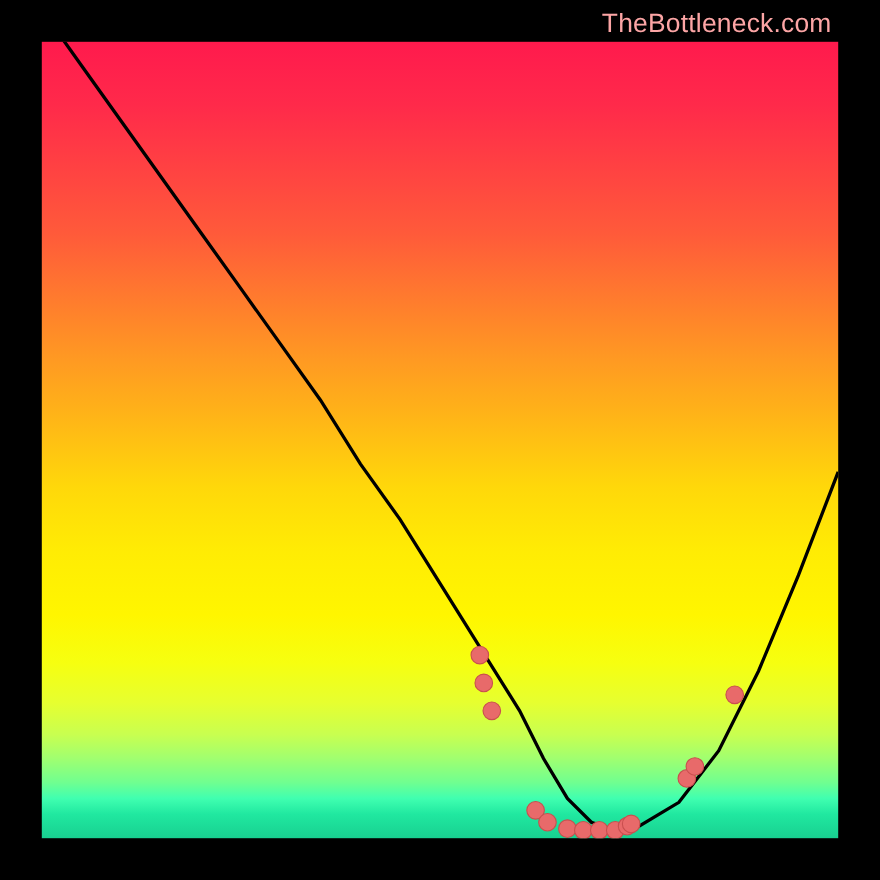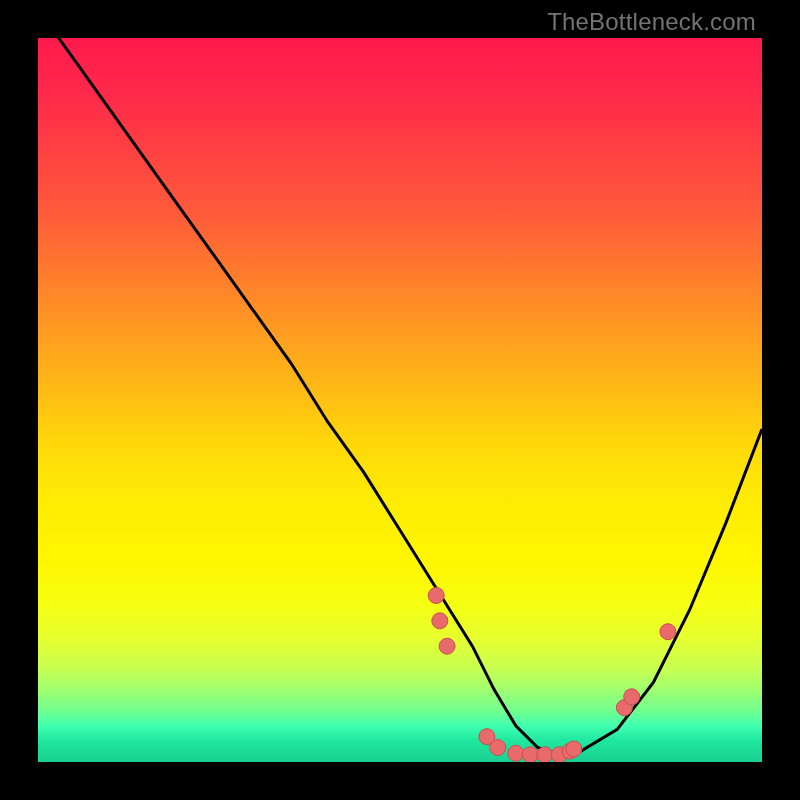--- a/index.html
+++ b/index.html
@@ -34,21 +34,21 @@
       #a0ff70 90%,
       #70ff90 93%,
       #40ffb0 95%,
       #20e8a0 97%,
       #18d090 100%);
   }
   .wm {
     position: absolute;
     top: 8px;
     right: 44px;
-    color: #737373;
+    color: #fca5a5;
     font-size: 24px;
     letter-spacing: 0.2px;
     font-weight: 500;
   }
   svg.curve {
     position: absolute;
     left: 0;
     top: 0;
     width: 724px;
     height: 724px;

